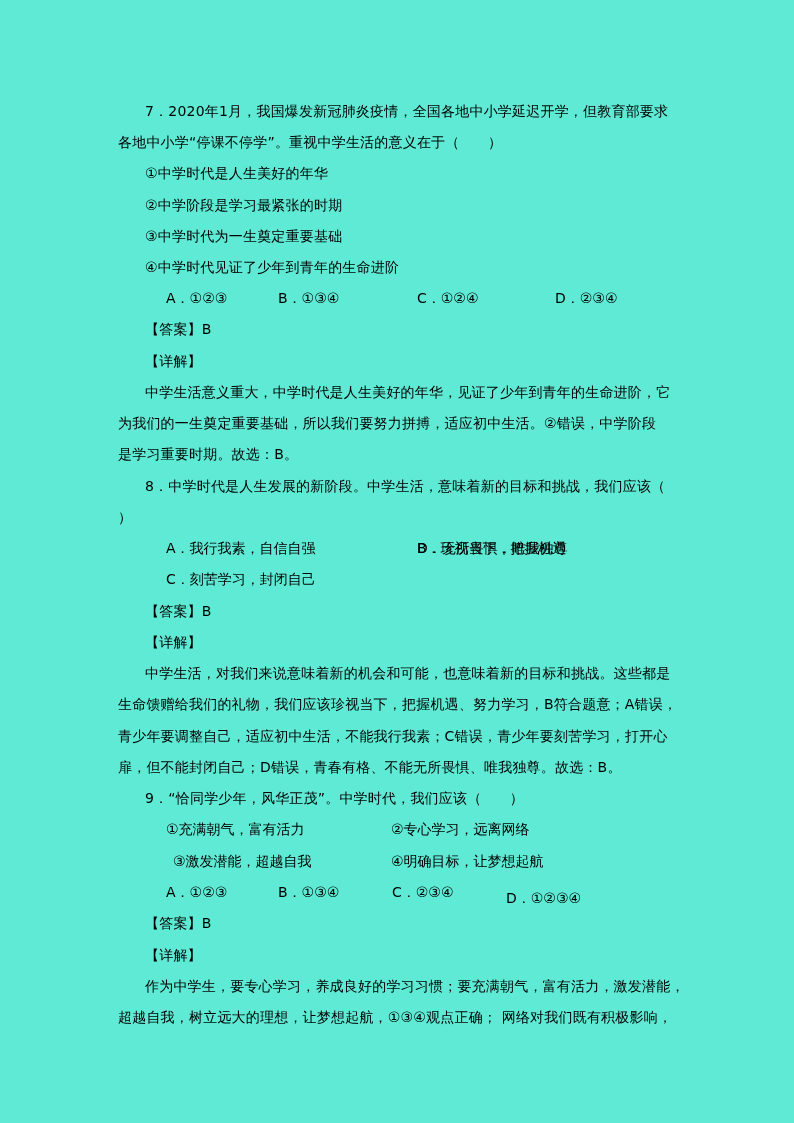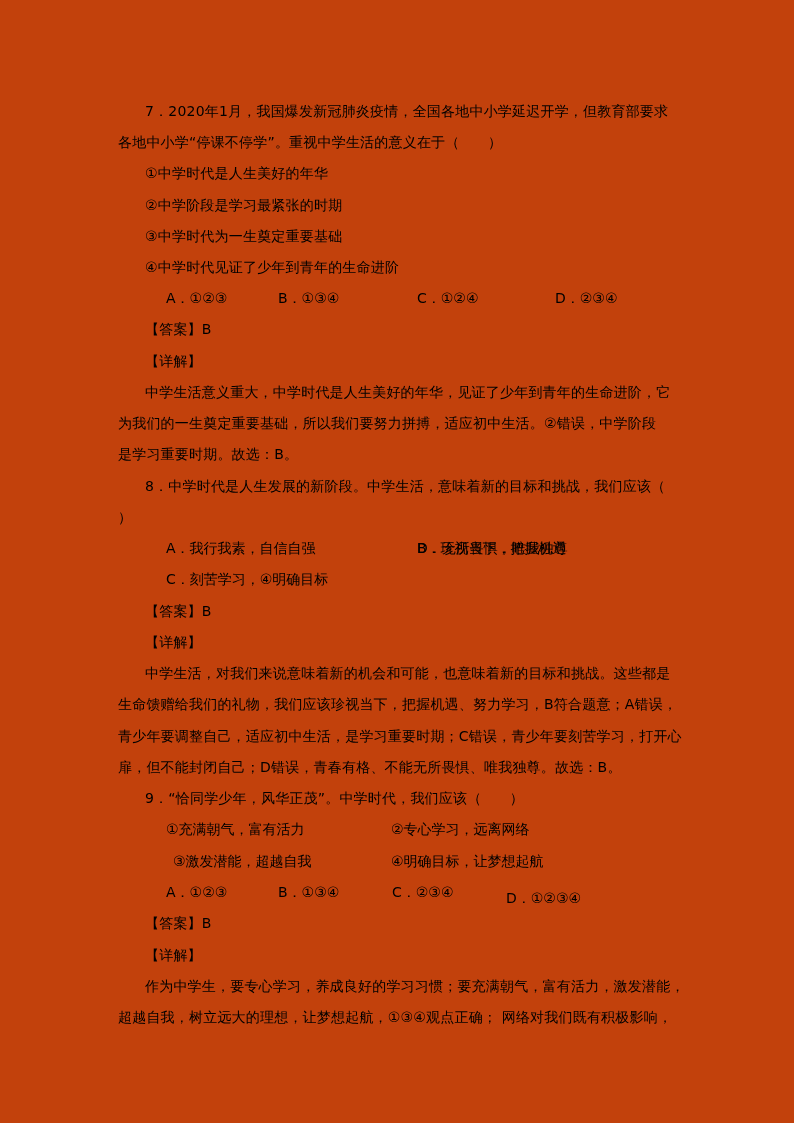--- a/index.html
+++ b/index.html
@@ -1,18 +1,18 @@
 <!DOCTYPE html>
 <html><head>
 <meta charset="utf-8">
 <style>
   html, body { margin: 0; padding: 0; background: #ffffff; }
   body { width: 794px; height: 1123px; position: relative; overflow: hidden;
          font-family: "DejaVu Sans", "Liberation Sans", sans-serif; color: #000; }
-  .page { position: absolute; left: 0; top: 0; width: 794px; height: 1123px; background: #c2410c; }
+  .page { position: absolute; left: 0; top: 0; width: 794px; height: 1123px; background: #5eead4; }
   .line { position: absolute; left: 118px; font-size: 14px; line-height: 20px; white-space: nowrap; letter-spacing: 0.2px; }
   .ind { left: 145px; }
   .opt { position: absolute; font-size: 14px; line-height: 20px; white-space: nowrap; margin-left: 21px; }
 </style>
 </head>
 <body>
 
 <div class="page">
 
   <div>
@@ -31,27 +31,27 @@
     <div class="line ind" style="top:382px">中学生活意义重大，中学时代是人生美好的年华，见证了少年到青年的生命进阶，它</div>
     <div class="line" style="top:413px">为我们的一生奠定重要基础，所以我们要努力拼搏，适应初中生活。②错误，中学阶段</div>
     <div class="line" style="top:444px">是学习重要时期。故选：B。</div>
   </div>
 
   <div>
     <div class="line ind" style="top:476px">8．中学时代是人生发展的新阶段。中学生活，意味着新的目标和挑战，我们应该（</div>
     <div class="line" style="top:507px">）</div>
     <div class="opt" style="left:145px;top:538px">A．我行我素，自信自强</div>
     <div class="opt" style="left:396px;top:538px">B．珍视当下，把握机遇</div>
-    <div class="opt" style="left:145px;top:569px">C．刻苦学习，④明确目标</div>
+    <div class="opt" style="left:145px;top:569px">C．刻苦学习，封闭自己</div>
     <div class="opt" style="left:396px;top:538px">D．无所畏惧，唯我独尊</div>
     <div class="line ind" style="top:601px">【答案】B</div>
     <div class="line ind" style="top:632px">【详解】</div>
     <div class="line ind" style="top:663px">中学生活，对我们来说意味着新的机会和可能，也意味着新的目标和挑战。这些都是</div>
     <div class="line" style="top:694px">生命馈赠给我们的礼物，我们应该珍视当下，把握机遇、努力学习，B符合题意；A错误，</div>
-    <div class="line" style="top:726px">青少年要调整自己，适应初中生活，是学习重要时期；C错误，青少年要刻苦学习，打开心</div>
+    <div class="line" style="top:726px">青少年要调整自己，适应初中生活，不能我行我素；C错误，青少年要刻苦学习，打开心</div>
     <div class="line" style="top:757px">扉，但不能封闭自己；D错误，青春有格、不能无所畏惧、唯我独尊。故选：B。</div>
   </div>
 
   <div>
     <div class="line ind" style="top:788px">9．“恰同学少年，风华正茂”。中学时代，我们应该（　　）</div>
     <div class="opt" style="left:145px;top:819px">①充满朝气，富有活力</div>
     <div class="opt" style="left:370px;top:819px">②专心学习，远离网络</div>
     <div class="opt" style="left:152px;top:851px">③激发潜能，超越自我</div>
     <div class="opt" style="left:370px;top:851px">④明确目标，让梦想起航</div>
     <div class="opt" style="left:145px;top:882px">A．①②③</div>

